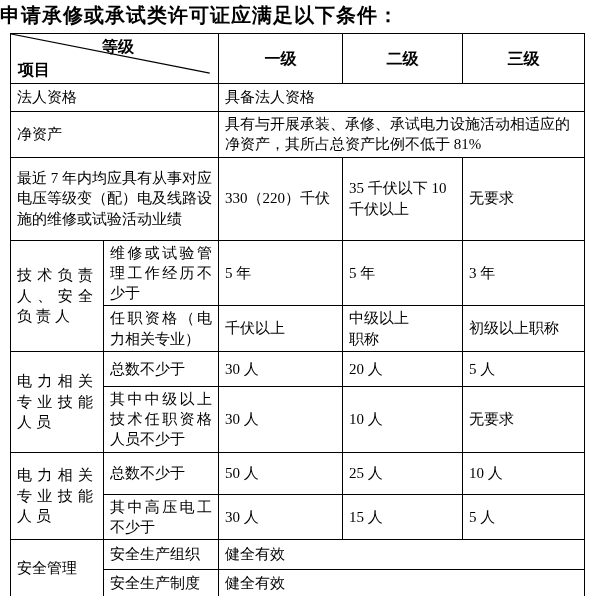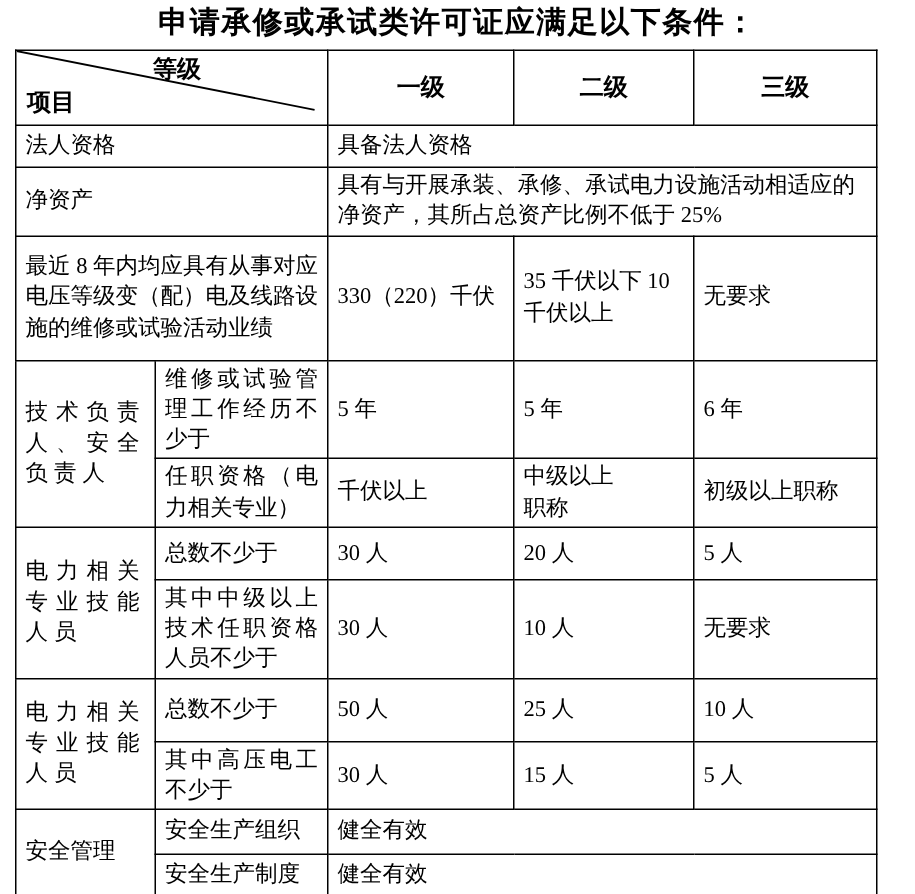--- a/index.html
+++ b/index.html
@@ -11,21 +11,21 @@
   }
   .page {
     position: relative;
     width: 610px;
     height: 596px;
     background: #ffffff;
     overflow: hidden;
   }
   .doc-title {
     padding-top: 2px;
-    text-align: center;
+    text-align: left;
     font-size: 20px;
     font-weight: bold;
     letter-spacing: 1px;
     line-height: 26px;
   }
   table.cond-table {
     border-collapse: collapse;
     table-layout: fixed;
     width: 574px;
     margin: 5px 0 0 10px;
@@ -59,21 +59,20 @@
     position: absolute;
     top: 2px;
     left: 44%;
     font-weight: bold;
   }
   .corner-item {
     position: absolute;
     bottom: 2px;
     left: 7px;
     font-weight: bold;
-    font-family: Liberation Mono, monospace;
   }
   td.label-cell {
     text-align: justify;
   }
   td.group-cell {
     text-align: justify;
   }
   td.group-cell.spread {
     letter-spacing: 4px;
   }
@@ -112,36 +111,36 @@
       <td>三级</td>
     </tr>
 
     <tr style="height:28px">
       <td colspan="2" class="label-cell">法人资格</td>
       <td colspan="3" class="val-cell">具备法人资格</td>
     </tr>
 
     <tr style="height:43px">
       <td colspan="2" class="label-cell">净资产</td>
-      <td colspan="3" class="val-cell">具有与开展承装、承修、承试电力设施活动相适应的净资产，其所占总资产比例不低于 25%</td>
+      <td colspan="3" class="val-cell">具有与开展承装、承修、承试电力设施活动相适应的净资产，其所占总资产比例不低于 81%</td>
     </tr>
 
     <tr style="height:83px">
-      <td colspan="2" class="label-cell">最近 8 年内均应具有从事对应电压等级变（配）电及线路设施的维修或试验活动业绩</td>
+      <td colspan="2" class="label-cell">最近 7 年内均应具有从事对应电压等级变（配）电及线路设施的维修或试验活动业绩</td>
       <td class="val-cell">330（220）千伏</td>
       <td class="val-cell">35 千伏以下 10 千伏以上</td>
       <td class="val-cell">无要求</td>
     </tr>
 
     <tr style="height:64px">
       <td rowspan="2" class="group-cell spread">技术负责人、安全负责人</td>
       <td class="label-cell">维修或试验管理工作经历不少于</td>
       <td class="val-cell">5 年</td>
       <td class="val-cell">5 年</td>
-      <td class="val-cell">6 年</td>
+      <td class="val-cell">3 年</td>
     </tr>
 
     <tr style="height:41px">
       <td class="label-cell">任职资格（电力相关专业）</td>
       <td class="val-cell">千伏以上</td>
       <td class="val-cell">中级以上
 职称</td>
       <td class="val-cell">初级以上职称</td>
     </tr>
 

